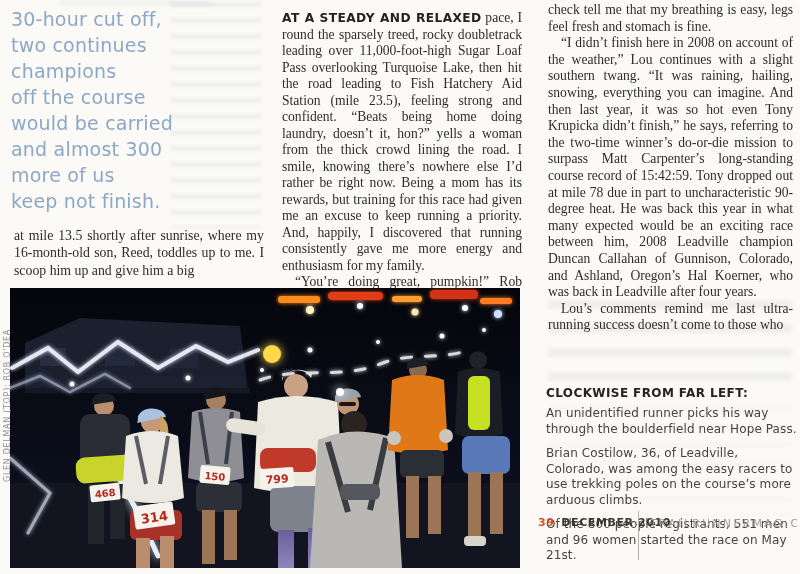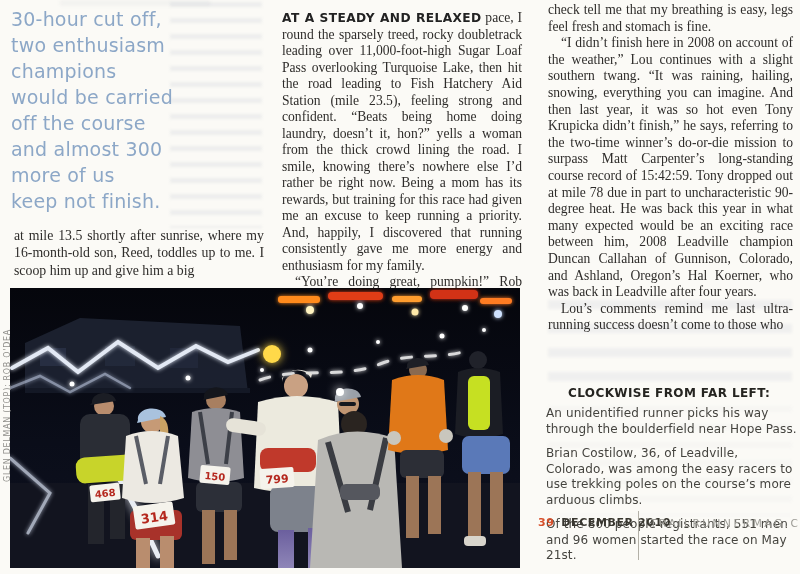--- a/index.html
+++ b/index.html
@@ -69,21 +69,20 @@
   }
 
   
   .captions{
     position:absolute; left:546px; top:386px; width:252px; z-index:2;
     font-family:"DejaVu Sans", sans-serif; color:#45443f;
   }
   .captions h4{
     font-size:12px; font-weight:bold; letter-spacing:.4px; color:#252420;
     margin-bottom:6px;
-    margin-left:22px;
   }
   .captions p{ font-size:12px; line-height:15.5px; margin-bottom:9px; letter-spacing:.1px;}
 
   
   .footer{
     position:absolute; left:538px; top:516px; z-index:2;
     font-family:"DejaVu Sans", sans-serif; font-size:11px;
     display:flex; align-items:center; gap:7px;
   }
   .footer .pageno{ color:#d6502b; font-weight:bold; letter-spacing:.5px;}
@@ -103,24 +102,24 @@
 
 <div class="page">
 
   <div class="ghost ghost-lines" style="left:170px; top:2px; width:92px; height:226px;"></div>
   <div class="ghost ghost-soft" style="left:60px; top:0; width:150px; height:8px;"></div>
   <div class="ghost ghost-blob" style="left:548px; top:300px; width:244px; height:82px; opacity:.8;"></div>
   <div class="ghost ghost-soft" style="left:548px; top:406px; width:244px; height:110px; opacity:.55;"></div>
 
   <div class="pullquote">
     <div>30-hour cut off,</div>
-    <div>two enthusiasm</div>
+    <div>two continues</div>
     <div>champions</div>
+    <div>off the course</div>
     <div>would be carried</div>
-    <div>off the course</div>
     <div>and almost 300</div>
     <div>more of us</div>
     <div>keep not finish.</div>
   </div>
 
   <p class="bodytext left-par">at mile 13.5 shortly after sunrise, where my 16-month-old son, Reed, toddles up to me. I scoop him up and give him a big</p>
 
   <div class="bodytext col-middle">
     <p><span class="leadin">AT A STEADY AND RELAXED</span><span> pace, I round the sparsely treed, rocky doubletrack leading over 11,000-foot-high Sugar Loaf Pass overlooking Turquoise Lake, then hit the road leading to Fish Hatchery Aid Station (mile 23.5), feeling strong and confident. “Beats being home doing laundry, doesn’t it, hon?” yells a woman from the thick crowd lining the road. I smile, knowing there’s nowhere else I’d rather be right now. Being a mom has its rewards, but training for this race had given me an excuse to keep running a priority. And, happily, I discovered that running consistently gave me more energy and enthusiasm for my family.</span></p>
     <p class="indent force-justify">“You’re doing great, pumpkin!” Rob</p>

